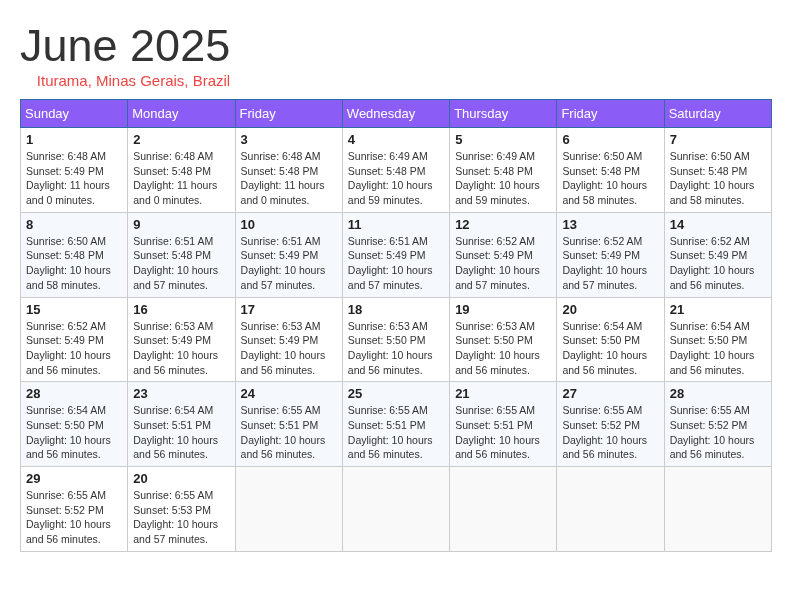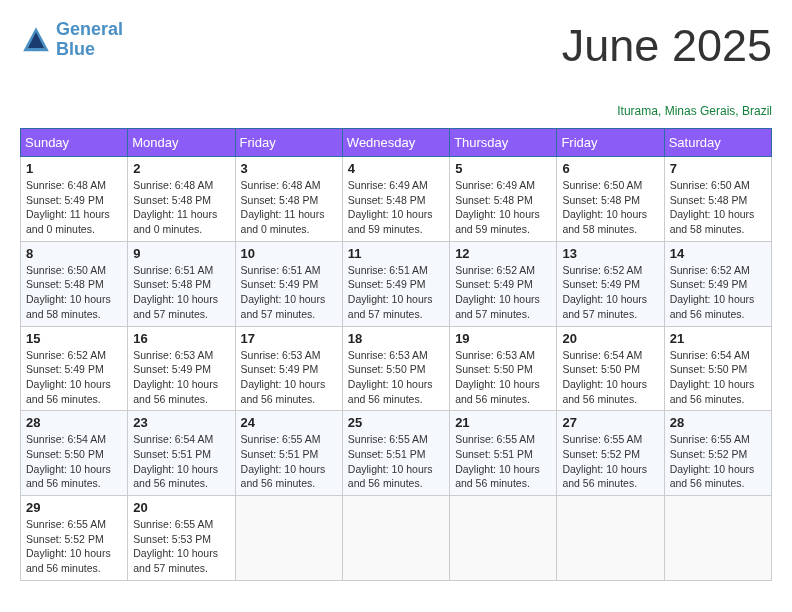--- a/index.html
+++ b/index.html
@@ -36,23 +36,22 @@
     }
     .title-area {
       text-align: right;
     }
     .calendar-title {
       font-size: 45px;
       color: #333;
       font-weight: normal;
     }
     .subtitle {
-      font-size: 12px;
-      color: #15803d;
-      margin-top: 32px;
+      font-size: 15px;
+      color: #ef4444;
     }
     table {
       width: 100%;
       border-collapse: collapse;
       font-size: 11px;
     }
     thead tr th {
       background-color: #8b5cf6;
       color: #fff;
       padding: 6px 4px;
@@ -88,30 +87,20 @@
       background: #fff;
     }
     tbody tr:nth-child(even) td:not(.empty) {
       background: #f5f8fc;
     }
   </style>
 </head>
 <body>
 
 <div class="header-area">
-  <div class="logo">
-    <svg class="logo-icon" viewBox="0 0 40 40">
-      <polygon points="20,4 36,34 4,34" fill="#4a90c4"></polygon>
-      <polygon points="20,10 30,30 10,30" fill="#1a3c6e"></polygon>
-    </svg>
-    <div class="logo-text">
-      <div><span>General</span></div>
-      <div style="color:#4a90c4">Blue</div>
-    </div>
-  </div>
   <div class="title-area">
     <div class="calendar-title">June 2025</div>
     <div class="subtitle">Iturama, Minas Gerais, Brazil</div>
   </div>
 </div>
 
 <table>
   <thead>
     <tr>
     <th>Sunday</th>

